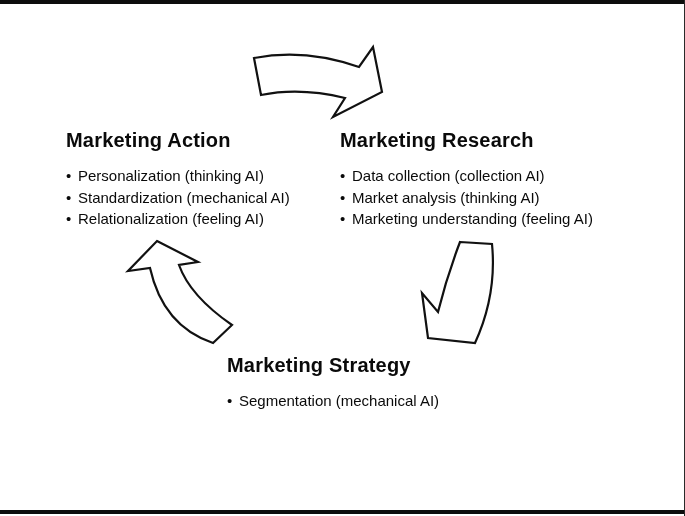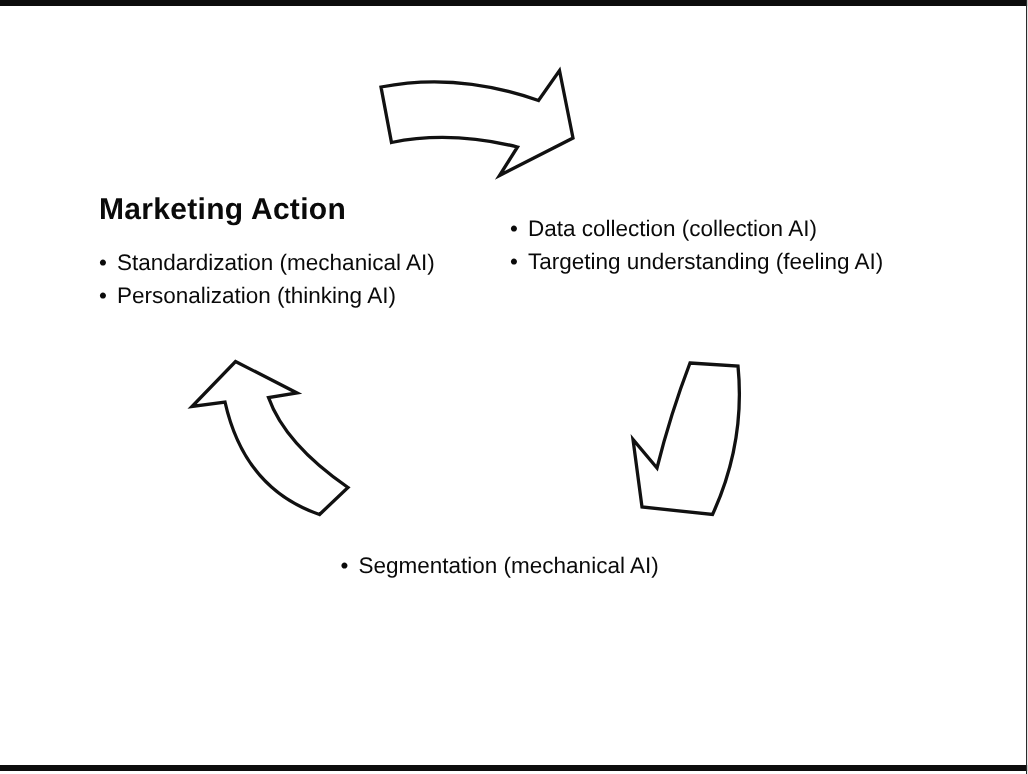--- a/index.html
+++ b/index.html
@@ -74,31 +74,35 @@
 
   <svg id="arrow-layer" width="685" height="516" viewBox="0 0 685 516">
     <path d="M 254,58 Q 305,48 359,67 L 373,47 L 382,92 L 333,117 L 345,98 Q 300,87 261,95 Z"></path>
     <path d="M 460,242 L 492,244 Q 497,295 475,343 L 428,338 L 422,293 L 438,312 Q 447,276 460,242 Z"></path>
     <path d="M 157,241 L 198,262 L 179,265 Q 190,296 232,325 L 213,343 Q 163,326 150,268 L 128,271 Z"></path>
   </svg>
 
   <div class="node" style="left:66px; top:129px;">
     <div class="node-title">Marketing Action</div>
     <div class="bullets">
+      <div class="bullet-row"><span class="bullet-marker">•</span><span>Personalization (thinking AI)</span></div>
       <div class="bullet-row"><span class="bullet-marker">•</span><span>Standardization (mechanical AI)</span></div>
-      <div class="bullet-row"><span class="bullet-marker">•</span><span>Personalization (thinking AI)</span></div>
+      <div class="bullet-row"><span class="bullet-marker">•</span><span>Relationalization (feeling AI)</span></div>
     </div>
   </div>
 
   <div class="node" style="left:340px; top:129px;">
+    <div class="node-title">Marketing Research</div>
     <div class="bullets">
       <div class="bullet-row"><span class="bullet-marker">•</span><span>Data collection (collection AI)</span></div>
-      <div class="bullet-row"><span class="bullet-marker">•</span><span>Targeting understanding (feeling AI)</span></div>
+      <div class="bullet-row"><span class="bullet-marker">•</span><span>Market analysis (thinking AI)</span></div>
+      <div class="bullet-row"><span class="bullet-marker">•</span><span>Marketing understanding (feeling AI)</span></div>
     </div>
   </div>
 
   <div class="node" style="left:227px; top:354px;">
+    <div class="node-title">Marketing Strategy</div>
     <div class="bullets">
       <div class="bullet-row"><span class="bullet-marker">•</span><span>Segmentation (mechanical AI)</span></div>
     </div>
   </div>
 
 </div>
 
 </body></html>

